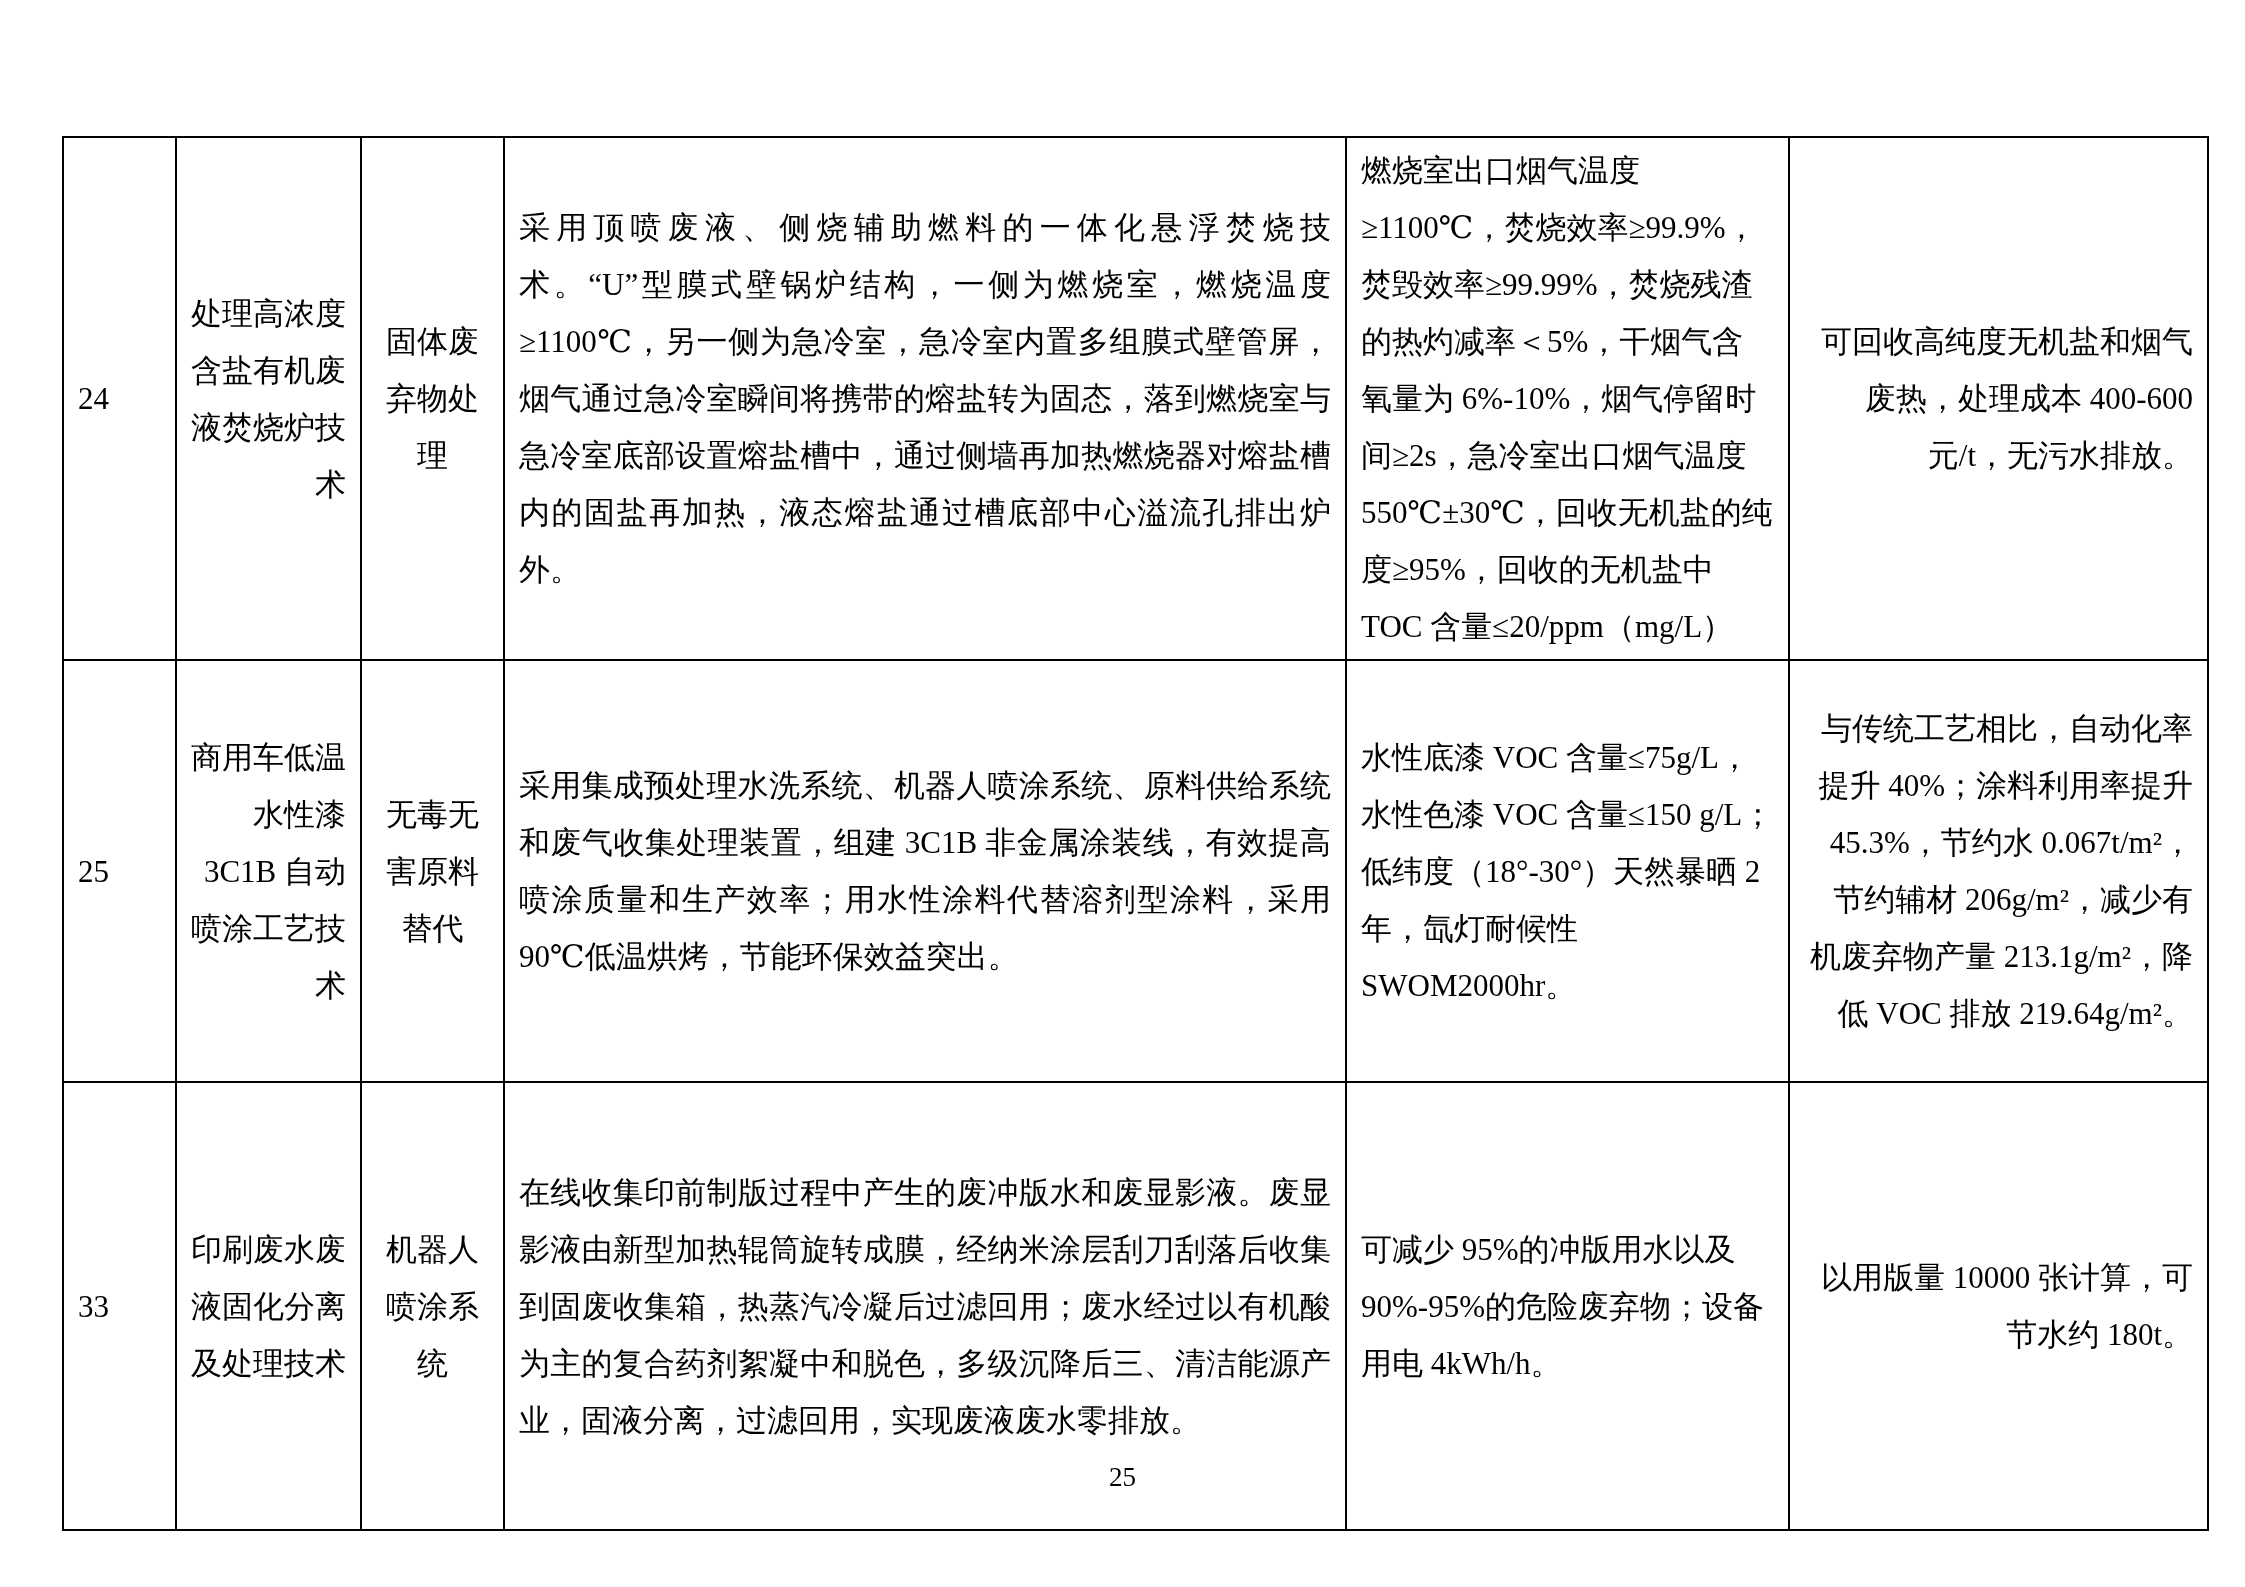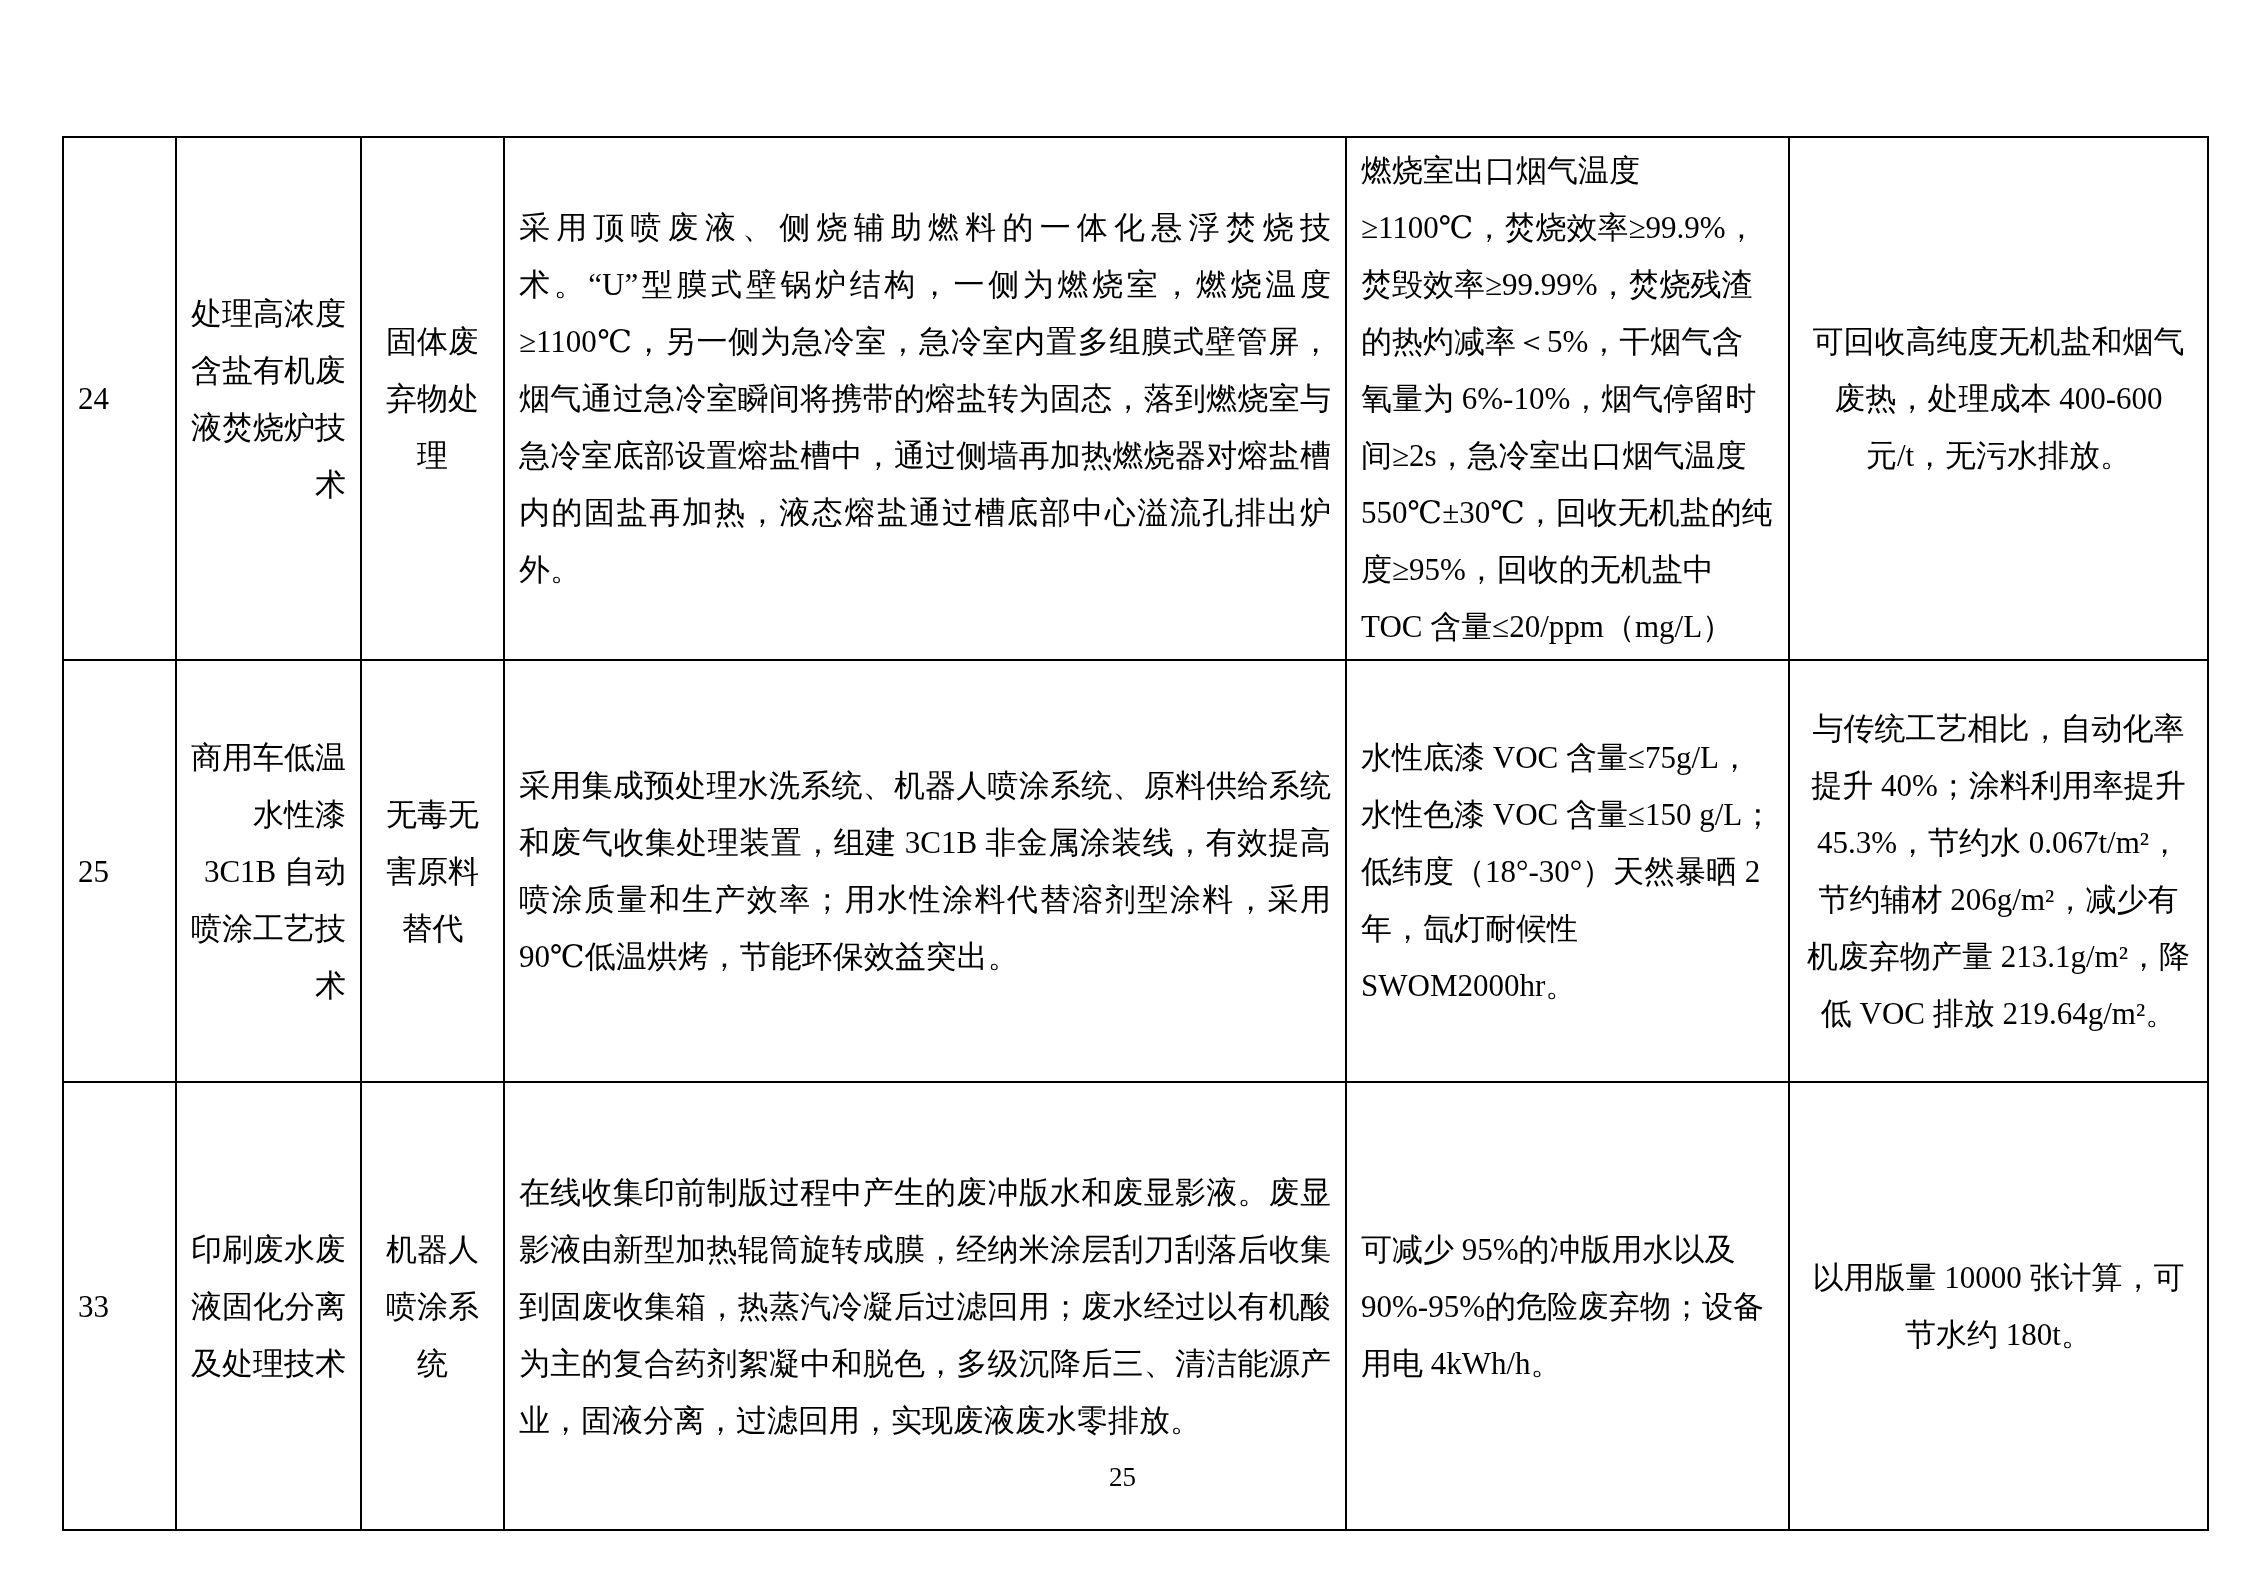--- a/index.html
+++ b/index.html
@@ -36,21 +36,21 @@
   col.c-category { width: 143px; }
   col.c-desc     { width: 842px; }
   col.c-ind      { width: 443px; }
   col.c-benefit  { width: 419px; }
 
   td.cell-no       { }
   td.cell-name     { text-align: right; padding: 14px 6px; font-family: Liberation Serif, serif; }
   td.cell-category { text-align: center; padding: 14px 6px; }
   td.cell-desc     { text-align: justify; padding: 14px 16px; }
   td.cell-ind      { text-align: left; padding: 14px 16px; }
-  td.cell-benefit  { text-align: center; padding: 14px 16px; }
+  td.cell-benefit  { text-align: right; padding: 14px 16px; }
 
   tr.row-24 { height: 418px; }
   tr.row-25 { height: 422px; }
   tr.row-26 { height: 448px; }
 
   .page-number {
     position: absolute;
     top: 1462px;
     left: 0;
     width: 100%;

